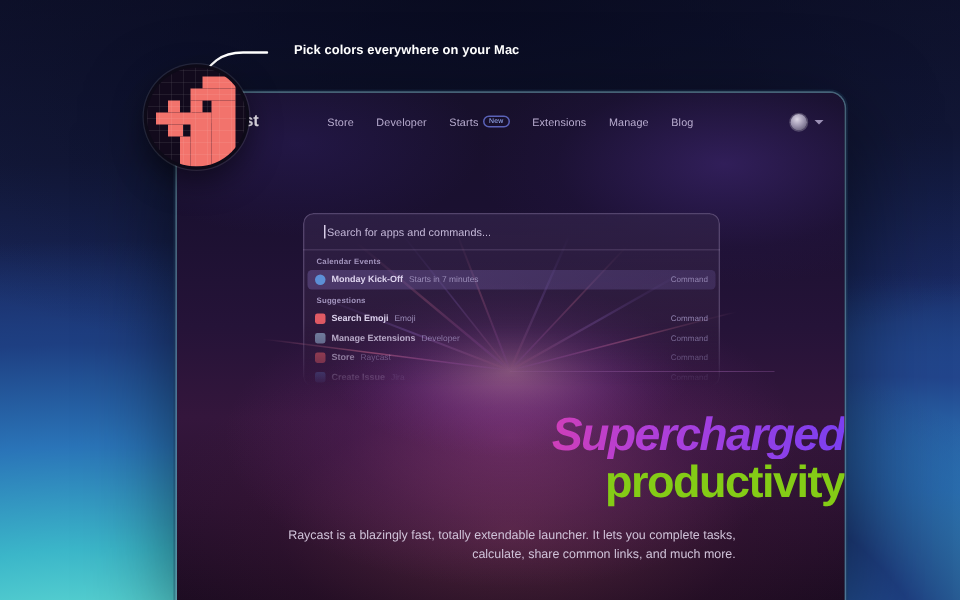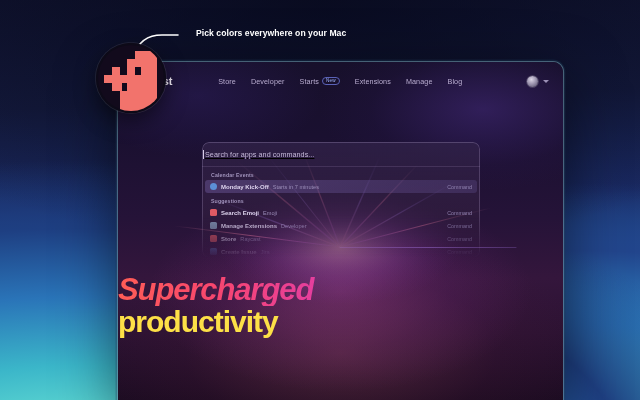--- a/index.html
+++ b/index.html
@@ -88,51 +88,50 @@
   #palette{
     position:absolute; left:84px; top:80px; width:278px; height:116px;
     border-radius:7px;
     background:linear-gradient(180deg, rgba(48,34,72,.80) 0%, rgba(52,32,66,.64) 55%, rgba(52,30,58,.40) 100%);
     box-shadow:inset 0 0 0 .9px rgba(196,178,224,.26), 0 10px 26px rgba(0,0,0,.35);
     overflow:hidden;
     -webkit-mask-image:linear-gradient(180deg, #000 0%, #000 62%, rgba(0,0,0,.45) 86%, rgba(0,0,0,0) 100%);
             mask-image:linear-gradient(180deg, #000 0%, #000 62%, rgba(0,0,0,.45) 86%, rgba(0,0,0,0) 100%);
   }
   #palette-search{
-    height:25px; display:flex; align-items:center; padding:0 1px;
+    height:25px; display:flex; align-items:center; padding:0 14px;
     border-bottom:.8px solid rgba(190,170,220,.16);
-    text-decoration:underline;
   }
   #caret{ width:1px; height:9px; background:#d8cde8; margin-right:1px; }
   #palette-placeholder{ font-size:7.2px; color:#c4b8d8; letter-spacing:.05px; }
 
   .section-label{
     font-size:5.2px; color:#a294bd; padding:5px 9px 2px; letter-spacing:.15px; font-weight:600;
   }
   .prow{
     display:flex; align-items:center; height:13px; padding:0 8px; gap:4px; position:relative;
   }
   .prow.selected{
     background:linear-gradient(90deg, rgba(118,96,166,.42), rgba(104,84,152,.30));
     border-radius:3px; margin:0 3px; padding:0 5px;
   }
   .prow-ico{ width:7px;height:7px;border-radius:1.6px; flex:none; }
   .prow-title{ font-size:6px; color:#ded4ee; font-weight:600; white-space:nowrap; }
   .prow-sub{ font-size:5.6px; color:#9b8db8; white-space:nowrap; }
   .prow-kind{ margin-left:auto; font-size:5.4px; color:#9183b0; }
 
   
-  #hero{ position:absolute; left:0; top:212px; width:100%; text-align:left; }
+  #hero{ position:absolute; left:0; top:212px; width:100%; text-align:right; }
   #h1a{
     font-size:31px; font-weight:800; font-style:italic; letter-spacing:-1.1px; line-height:1.04;
     background:linear-gradient(92deg,#ff5d55 0%,#f7466f 22%,#e53ea0 45%,#b23fd8 70%,#7b3ff0 100%);
     -webkit-background-clip:text; background-clip:text; color:transparent;
   }
   #h1b{
-    font-size:30px; font-weight:700; color:#fde047; letter-spacing:-1px; line-height:1.12; margin-top:-1px;
+    font-size:30px; font-weight:700; color:#84cc16; letter-spacing:-1px; line-height:1.12; margin-top:-1px;
   }
   #sub{
     margin-top:11px; font-size:8.3px; line-height:1.58; color:#cfc2d8;
     max-width:300px; margin-left:auto; margin-right:auto;
   }
 
   
   #picker{
     position:absolute; left:98px; top:45px; width:66px; height:66px;
     border-radius:50%;
@@ -268,20 +267,24 @@
             <span class="prow-title">Create Issue</span>
             <span class="prow-sub">Jira</span>
             <span class="prow-kind">Command</span>
           </div>
         </div>
     </div>
 
     <div id="hero">
       <div id="h1a">Supercharged</div>
       <div id="h1b">productivity</div>
+      <div id="sub">
+        <span>Raycast is a blazingly fast, totally extendable launcher. It lets you</span>
+        <span>complete tasks, calculate, share common links, and much more.</span>
+      </div>
     </div>
   </div>
 </div>
 
 <svg id="anno-arrow" viewBox="0 0 52 34">
   <path d="M50 5 L34 5 C20 5 10 12 6 26" fill="none" stroke="#ffffff" stroke-width="1.6" stroke-linecap="round"></path>
   <path d="M3 31 L7.5 22 M3 31 L12 27.5" fill="none" stroke="#ffffff" stroke-width="1.6" stroke-linecap="round"></path>
 </svg>
 <div id="anno">Pick colors everywhere on your Mac</div>
 

